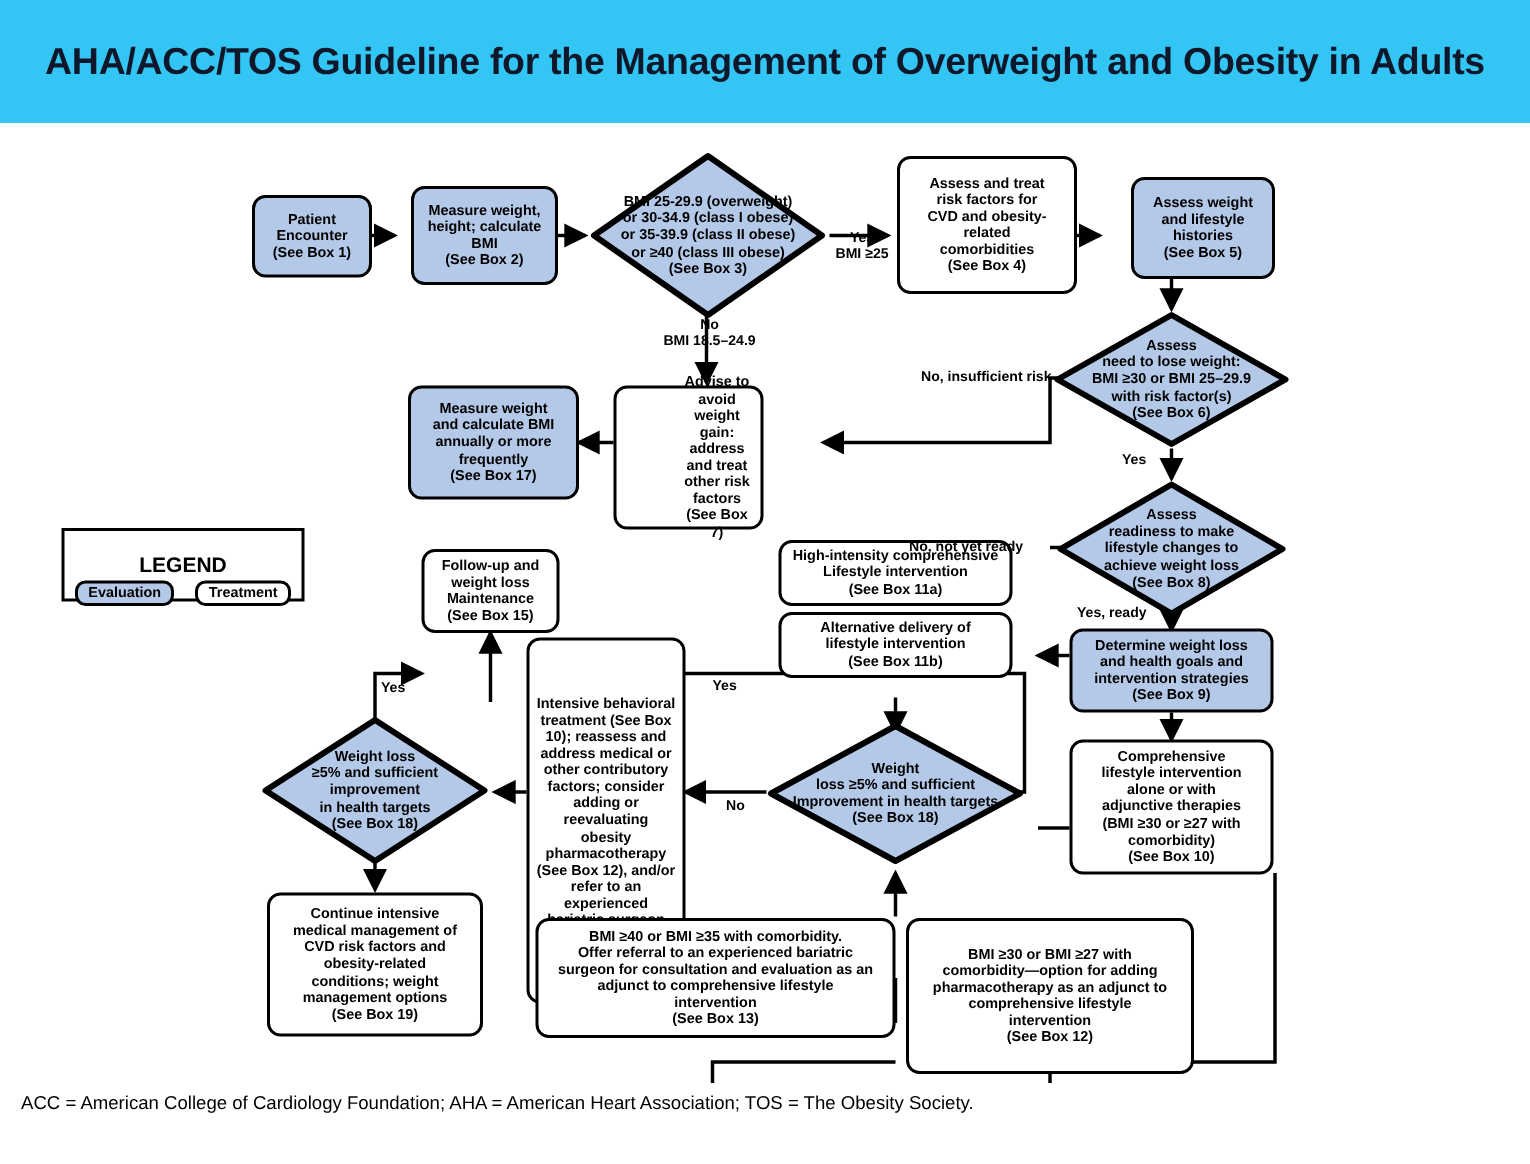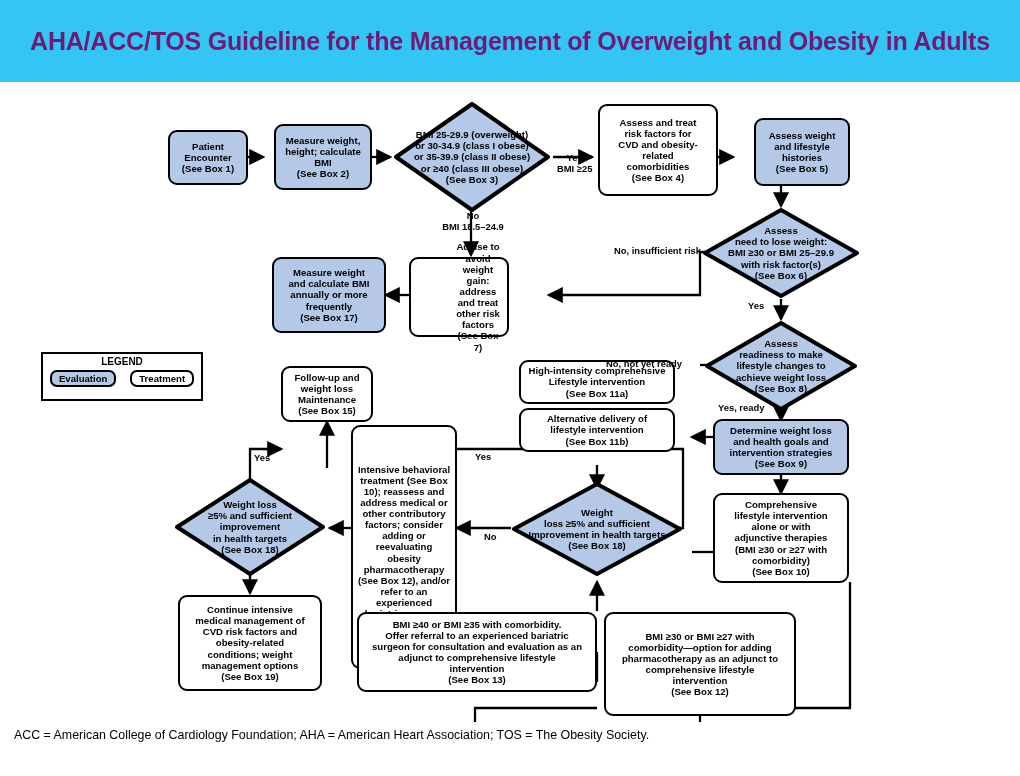--- a/index.html
+++ b/index.html
@@ -12,21 +12,21 @@
     position:relative;
   }
   
   #header{
     position:absolute;left:0;top:0;width:1020px;height:82px;
     background:#33c6f4;
     display:flex;align-items:center;justify-content:center;
   }
   #header h1{
     margin:0;
-    color:#701a75;
+    color:#0f172a;
     font-size:25px;
     font-weight:bold;
     line-height:1.22;
     text-align:center;
     letter-spacing:-0.2px;
   }
   
   #canvas{
     position:absolute;left:0;top:82px;width:1020px;height:640px;
   }
@@ -81,21 +81,21 @@
   
   #legend{
     position:absolute;
     left:41px;top:270px;width:162px;height:49px;
     border:2.2px solid #000;
     background:#fff;
     z-index:5;
     box-sizing:border-box;
   }
   #legend .ttl{
-    text-align:center;font-size:10px;font-weight:bold;margin-top:2px;
+    text-align:center;font-size:14px;font-weight:bold;margin-top:14px;
   }
   #legend .chips{
     display:flex;justify-content:space-around;align-items:center;margin-top:3px;
   }
   #legend .chip{
     border:2.2px solid #000;border-radius:7px;
     font-size:9.6px;font-weight:bold;
     padding:1px 7px;background:#fff;
   }
   #legend .chip.eval{background:#b4c9e7;}
@@ -215,21 +215,21 @@
 (See Box 4)</span>
   </div>
 
   <div class="node eval" style="left:754px;top:36px;width:96px;height:68px;">
     <span class="txt">Assess weight
 and lifestyle
 histories
 (See Box 5)</span>
   </div>
 
-  <div class="node" style="left:409px;top:175px;width:100px;height:80px;padding-left:41px;">
+  <div class="node" style="left:409px;top:175px;width:100px;height:96px;padding-left:41px;">
     <span class="txt">Advise to
 avoid weight gain:
 address and treat
 other risk factors
 (See Box 7)</span>
   </div>
 
   <div class="node eval" style="left:272px;top:175px;width:114px;height:76px;">
     <span class="txt">Measure weight
 and calculate BMI

